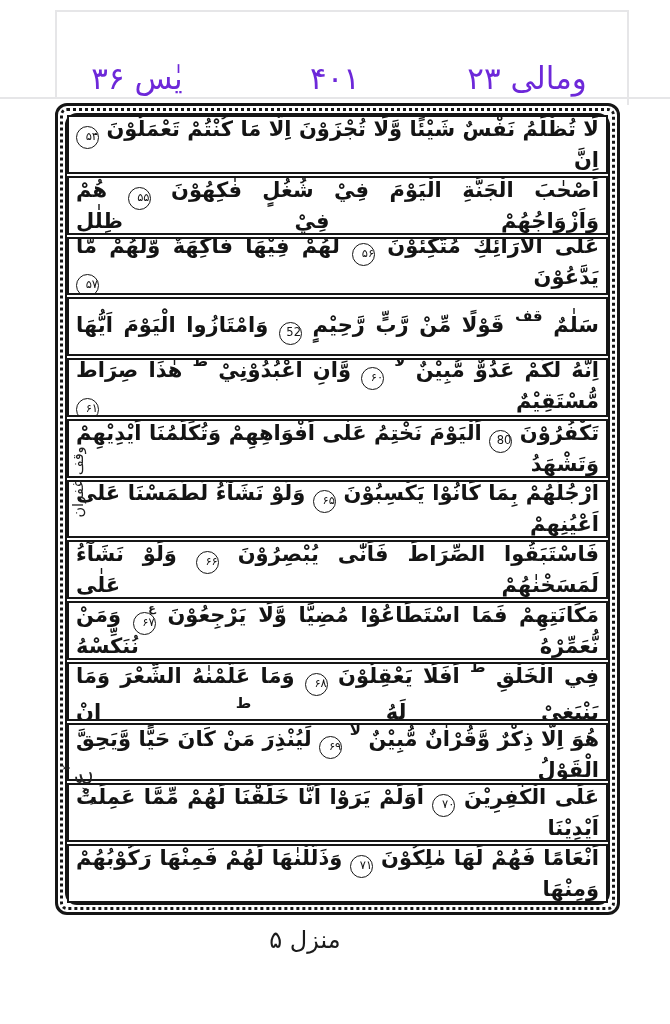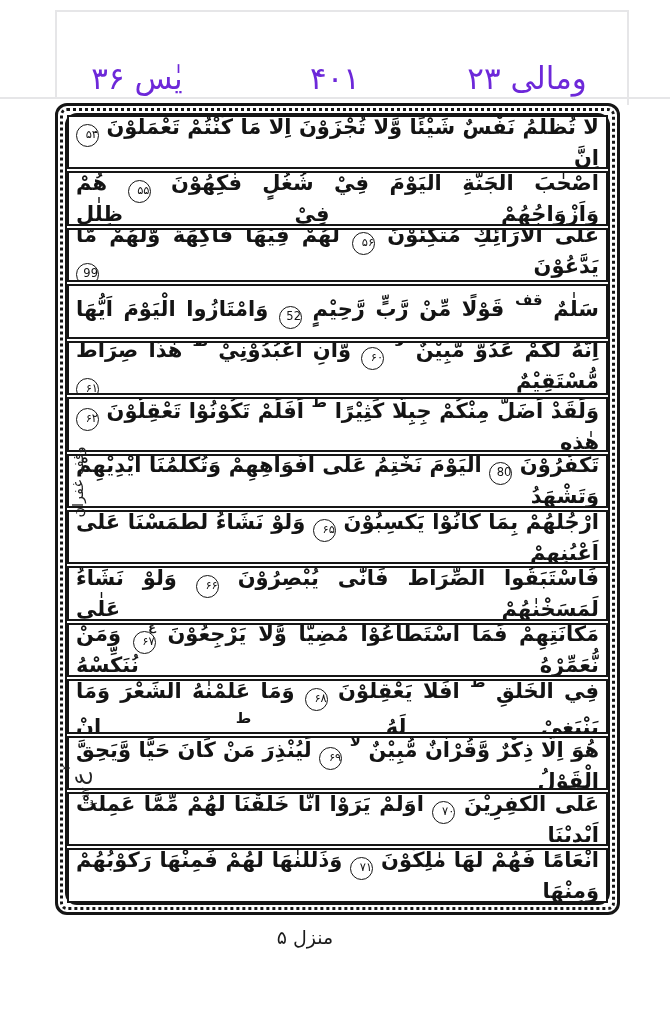--- a/index.html
+++ b/index.html
@@ -35,21 +35,21 @@
              transform:rotate(-90deg);text-align:center;font-size:14.5px;color:#222;direction:rtl;}
   .ruku-note{position:absolute;left:-15px;top:660px;width:74px;height:38px;
              transform:rotate(-90deg);display:flex;direction:rtl;align-items:center;
              justify-content:center;gap:2px;color:#222;}
   .rk-top{font-size:10px;align-self:flex-start;}
   .rk-ain{font-size:22px;line-height:1;}
   .rk-mid{font-size:10px;align-self:center;margin-top:10px;}
   .rk-bot{font-size:10px;align-self:flex-end;}
   
   .manzil{position:absolute;left:230px;top:926px;width:150px;text-align:center;
-          font-size:19px;color:#1b1b1b;direction:rtl;}
+          font-size:24px;color:#1b1b1b;direction:rtl;}
 </style>
 </head>
 <body>
 
 <div class="hairline" style="left:55px;top:10px;width:573px;height:1.5px;"></div>
 <div class="hairline" style="left:0;top:97px;width:670px;height:1.5px;"></div>
 <div class="hairline" style="left:55px;top:10px;width:1.5px;height:88px;"></div>
 <div class="hairline" style="left:627px;top:10px;width:1.5px;height:95px;"></div>
 
 <div class="hdr hdr-surah">يٰس ۳۶</div>
@@ -59,30 +59,27 @@
 <div class="frame">
   <div class="beads">
     <div class="inner">
         <div class="row">
           <p class="ayah"><span>لَا تُظْلَمُ نَفْسٌ شَيْئًا وَّلَا تُجْزَوْنَ اِلَّا مَا كُنْتُمْ تَعْمَلُوْنَ</span> <span class="vbadge">۵۴</span> <span>اِنَّ</span></p>
         </div>
         <div class="row">
           <p class="ayah"><span>اَصْحٰبَ الْجَنَّةِ الْيَوْمَ فِيْ شُغُلٍ فٰكِهُوْنَ</span> <span class="vbadge">۵۵</span> <span>هُمْ وَاَزْوَاجُهُمْ فِيْ ظِلٰلٍ</span></p>
         </div>
         <div class="row">
-          <p class="ayah"><span>عَلَى الْاَرَآئِكِ مُتَّكِئُوْنَ</span> <span class="vbadge">۵۶</span> <span>لَهُمْ فِيْهَا فَاكِهَةٌ وَّلَهُمْ مَّا يَدَّعُوْنَ</span> <span class="vbadge">99</span></p>
+          <p class="ayah"><span>عَلَى الْاَرَآئِكِ مُتَّكِئُوْنَ</span> <span class="vbadge">۵۶</span> <span>لَهُمْ فِيْهَا فَاكِهَةٌ وَّلَهُمْ مَّا يَدَّعُوْنَ</span> <span class="vbadge">۵۷</span></p>
         </div>
         <div class="row">
           <p class="ayah"><span>سَلٰمٌ</span> <span class="waqf">قف</span> <span>قَوْلًا مِّنْ رَّبٍّ رَّحِيْمٍ</span> <span class="vbadge">52</span> <span>وَامْتَازُوا الْيَوْمَ اَيُّهَا</span></p>
         </div>
         <div class="row">
           <p class="ayah"><span>اِنَّهُ لَكُمْ عَدُوٌّ مُّبِيْنٌ</span> <span class="waqf">لا</span> <span class="vbadge">۶۰</span> <span>وَّاَنِ اعْبُدُوْنِيْ</span> <span class="waqf">ط</span> <span>هٰذَا صِرَاطٌ مُّسْتَقِيْمٌ</span> <span class="vbadge">۶۱</span></p>
-        </div>
-        <div class="row">
-          <p class="ayah"><span>وَلَقَدْ اَضَلَّ مِنْكُمْ جِبِلًّا كَثِيْرًا</span> <span class="waqf">ط</span> <span>اَفَلَمْ تَكُوْنُوْا تَعْقِلُوْنَ</span> <span class="vbadge">۶۲</span> <span>هٰذِهِ</span></p>
         </div>
         <div class="row">
           <p class="ayah"><span>تَكْفُرُوْنَ</span> <span class="vbadge">80</span> <span>اَلْيَوْمَ نَخْتِمُ عَلٰى اَفْوَاهِهِمْ وَتُكَلِّمُنَا اَيْدِيْهِمْ وَتَشْهَدُ</span></p>
         </div>
         <div class="row">
           <p class="ayah"><span>اَرْجُلُهُمْ بِمَا كَانُوْا يَكْسِبُوْنَ</span> <span class="vbadge">۶۵</span> <span>وَلَوْ نَشَآءُ لَطَمَسْنَا عَلٰى اَعْيُنِهِمْ</span></p>
         </div>
         <div class="row">
           <p class="ayah"><span>فَاسْتَبَقُوا الصِّرَاطَ فَاَنّٰى يُبْصِرُوْنَ</span> <span class="vbadge">۶۶</span> <span>وَلَوْ نَشَآءُ لَمَسَخْنٰهُمْ عَلٰى</span></p>
         </div>

